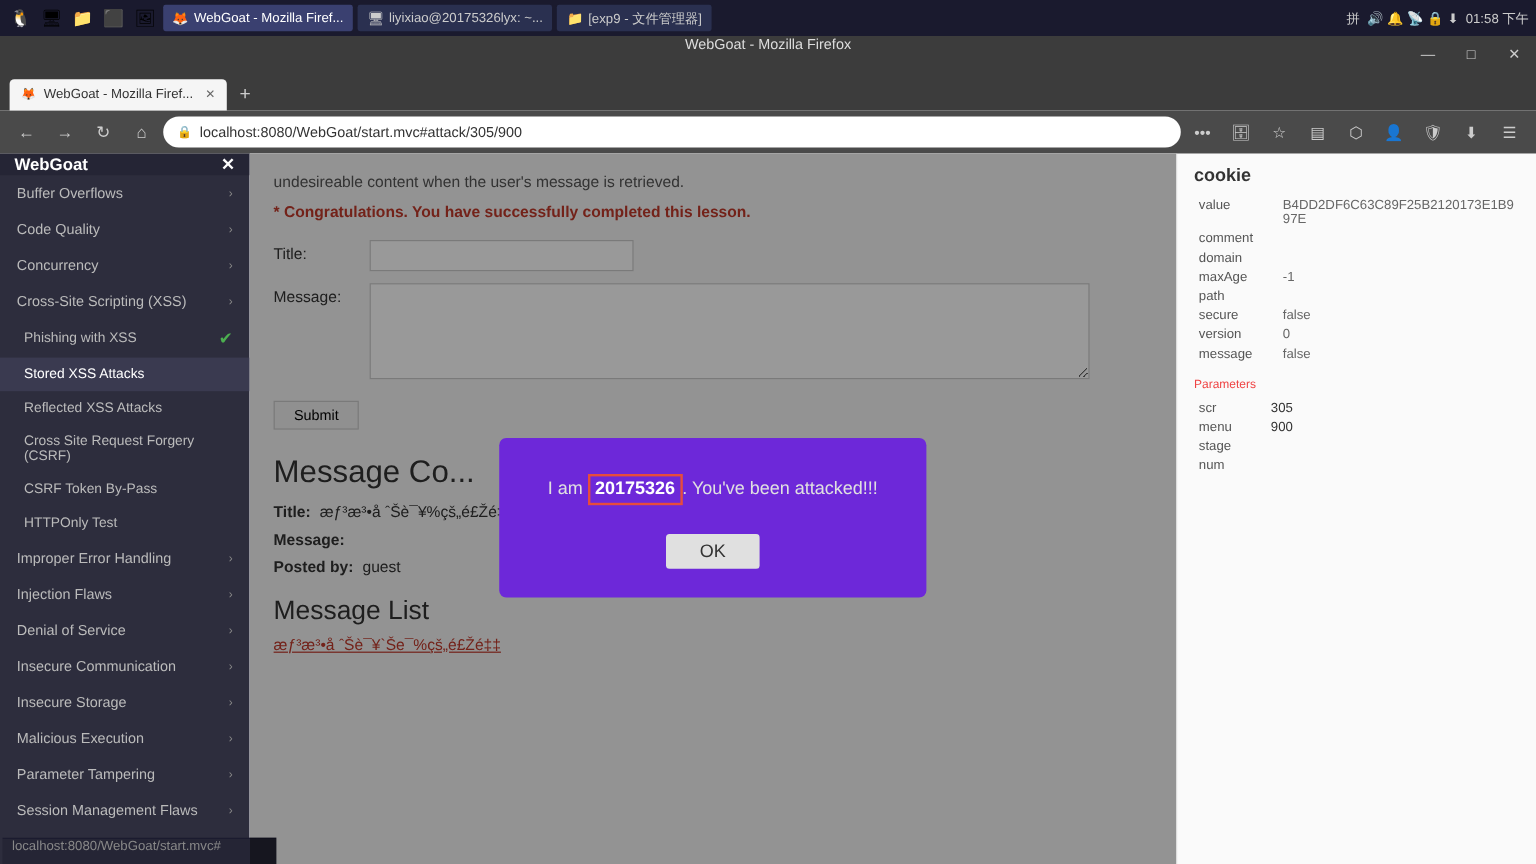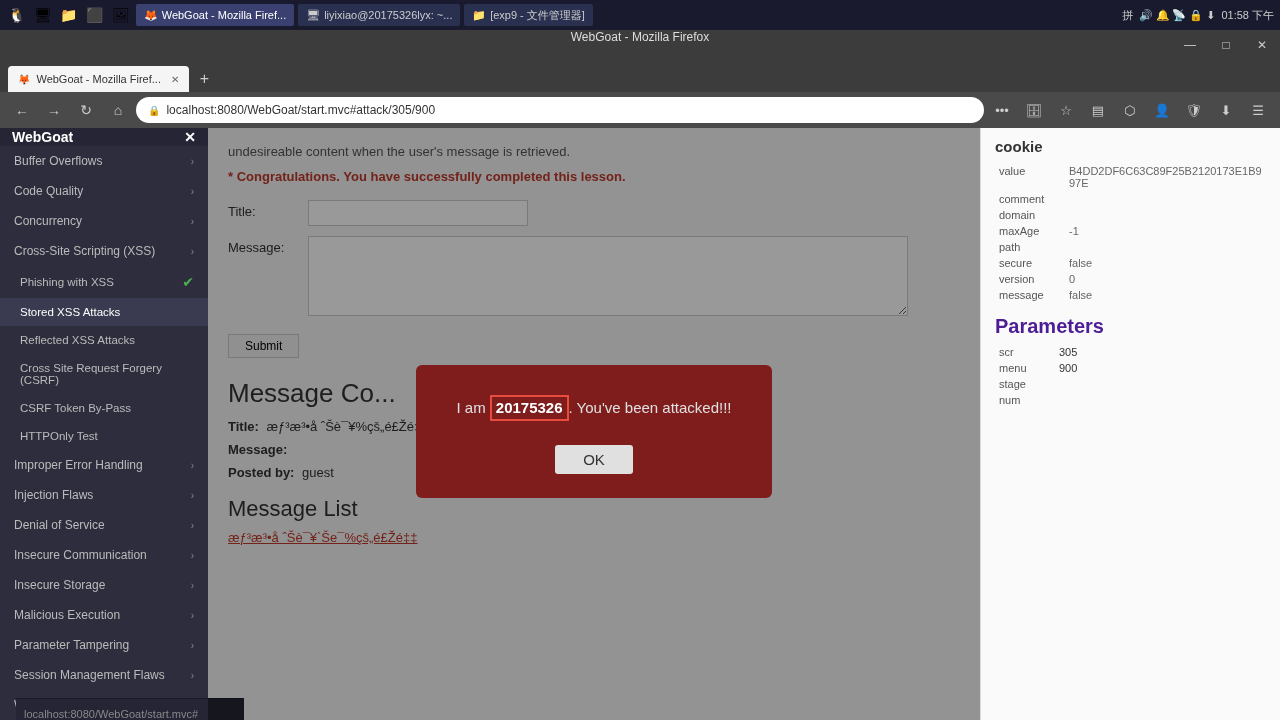--- a/index.html
+++ b/index.html
@@ -123,28 +123,28 @@
     }
     .sidebar-item.active { background: #3a3a50; color: #fff; }
     .sidebar-item.sub { padding-left: 20px; font-size: 11.5px; }
     .sidebar-item .check-icon { color: #4caf50; font-size: 14px; }
     .sidebar-item .arrow { font-size: 10px; color: #888; }
     .sidebar-item-label { flex: 1; }
     .status-bar-bottom {
       height: 22px;
       background: #252535;
       display: flex;
-      align-items: flex-end;
+      align-items: flex-start;
       padding: 0 8px;
       font-size: 11px;
       color: #888;
       border-top: 1px solid #1a1a2e;
       position: fixed;
       bottom: 0;
-      left: 16px;
+      left: 2px;
       width: 228px;
     }
 
     
     .content-area {
       flex: 1;
       display: flex;
       overflow: hidden;
     }
     .main-content {
@@ -216,37 +216,37 @@
       border-left: 1px solid #ddd;
       padding: 10px 14px;
       overflow-y: auto;
       flex-shrink: 0;
     }
     .right-panel-title { font-size: 15px; font-weight: bold; color: #333; margin-bottom: 8px; }
     .cookie-table { width: 100%; border-collapse: collapse; margin-bottom: 12px; }
     .cookie-table td { font-size: 11px; padding: 2px 4px; color: #333; vertical-align: top; }
     .cookie-table td:first-child { color: #555; width: 70px; }
     .cookie-table td:last-child { color: #666; word-break: break-all; }
-    .params-title { font-size: 20px; font-weight: bold; color: #4c1d95; margin-bottom: 6px; margin-top: 4px; }
+    .params-title { font-size: 10px; font-weight: normal; color: #ef4444; margin-bottom: 6px; margin-top: 4px; }
     .params-table { width: 100%; border-collapse: collapse; }
     .params-table td { font-size: 11px; padding: 2px 4px; color: #333; }
     .params-table td:first-child { color: #555; width: 60px; }
 
     
     .overlay {
       position: absolute;
       top: 0; left: 0; right: 0; bottom: 0;
       background: rgba(0,0,0,0.4);
       display: flex;
       align-items: center;
       justify-content: center;
       z-index: 100;
     }
     .dialog {
-      background: #7f1d1d;
+      background: #6d28d9;
       border-radius: 6px;
       padding: 30px 40px 24px;
       min-width: 320px;
       max-width: 380px;
       text-align: center;
       color: #e0e0e0;
       font-size: 15px;
       margin-top: 15px;
     }
     .dialog-text { margin-bottom: 24px; line-height: 1.5; }

